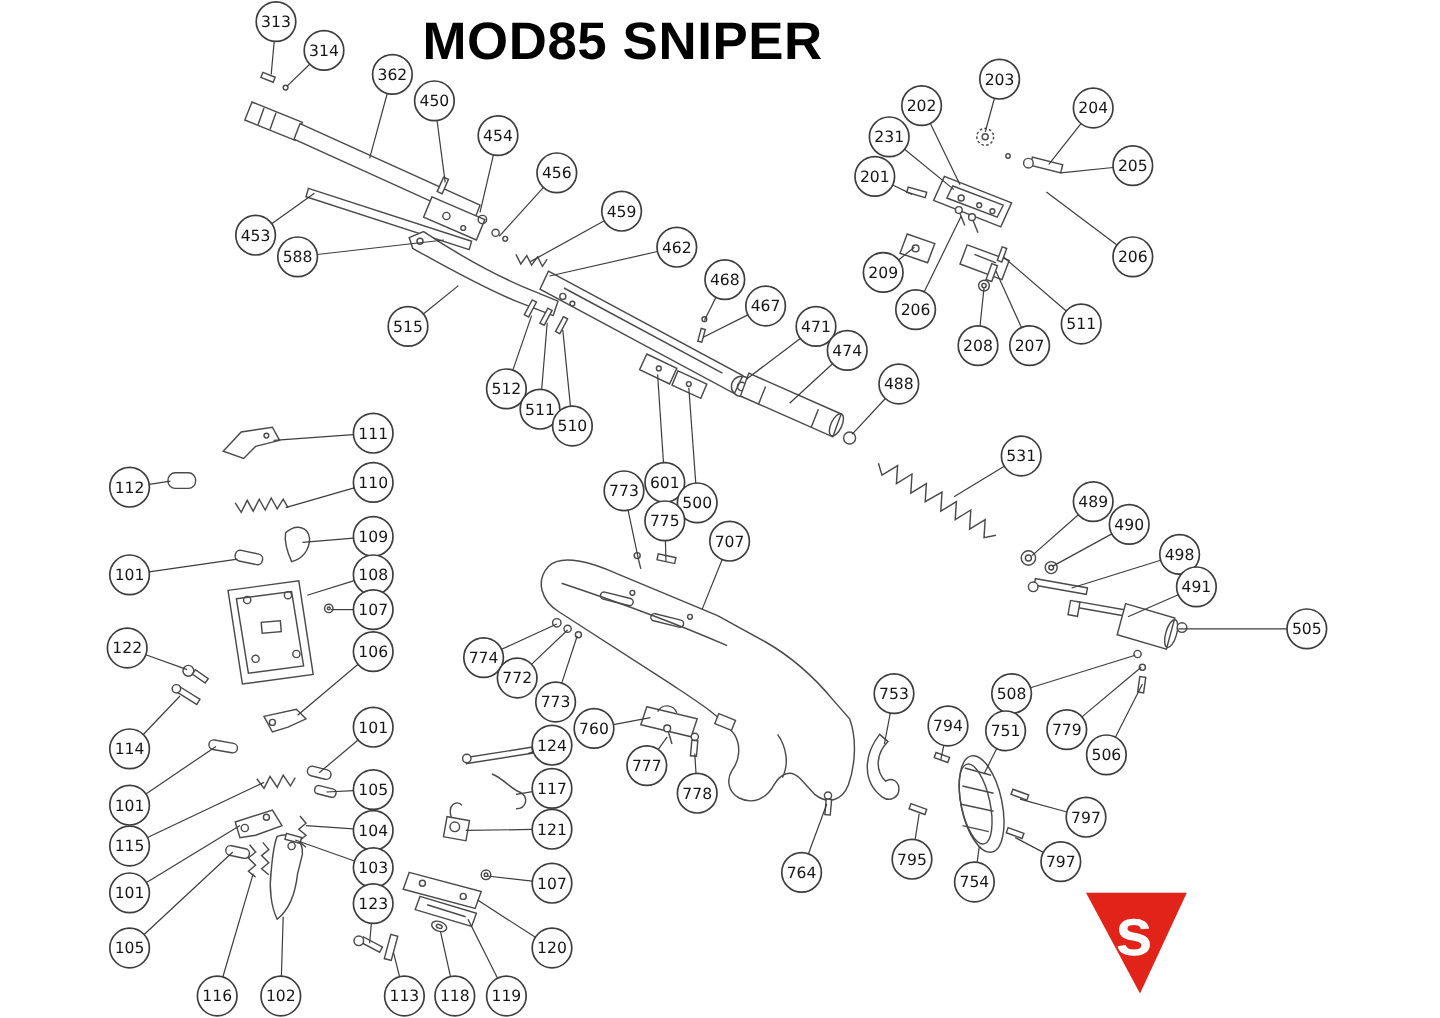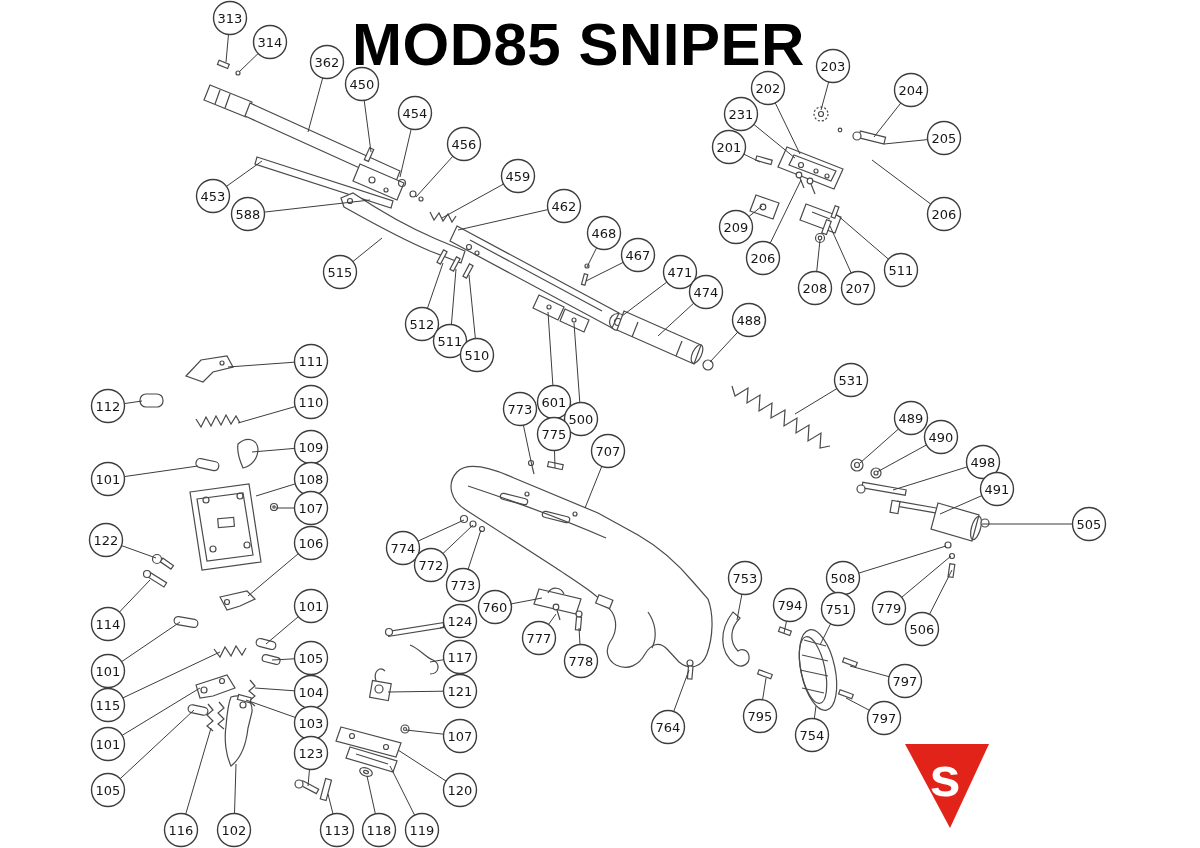--- a/index.html
+++ b/index.html
@@ -1,21 +1,21 @@
 <!DOCTYPE html>
 <html><head>
 <meta charset="utf-8">
 <style>
   html,body{margin:0;padding:0;background:#fff;}
   body{width:1200px;height:848px;position:relative;overflow:hidden;
        font-family:"DejaVu Sans","Liberation Sans",sans-serif;}
   .stage{position:absolute;left:0;top:0;width:1200px;height:848px;background:#fff;}
   svg.layer{position:absolute;left:0;top:0;}
   .page-title{position:absolute;left:352px;top:10px;font-family:"Liberation Sans","DejaVu Sans",sans-serif;
-       font-size:60px;font-weight:700;color:#000;letter-spacing:0.5px;white-space:nowrap;}
+       font-size:44px;font-weight:700;color:#000;letter-spacing:0.5px;white-space:nowrap;}
   
   .p{stroke:#4a4a4a;stroke-width:1.2;fill:#fff;}
   .l{stroke:#4a4a4a;stroke-width:1.2;fill:none;}
   .dash{stroke-dasharray:2.2 1.8;}
   
   .leader{stroke:#3d3d3d;stroke-width:1;}
   .bubble{fill:#fff;stroke:#3d3d3d;stroke-width:1.4;}
   .bubble-label{font-family:"DejaVu Sans","Liberation Sans",sans-serif;font-size:13px;fill:#161616;text-anchor:middle;}
   
   .logo{position:absolute;left:903px;top:742px;display:flex;align-items:flex-start;}

